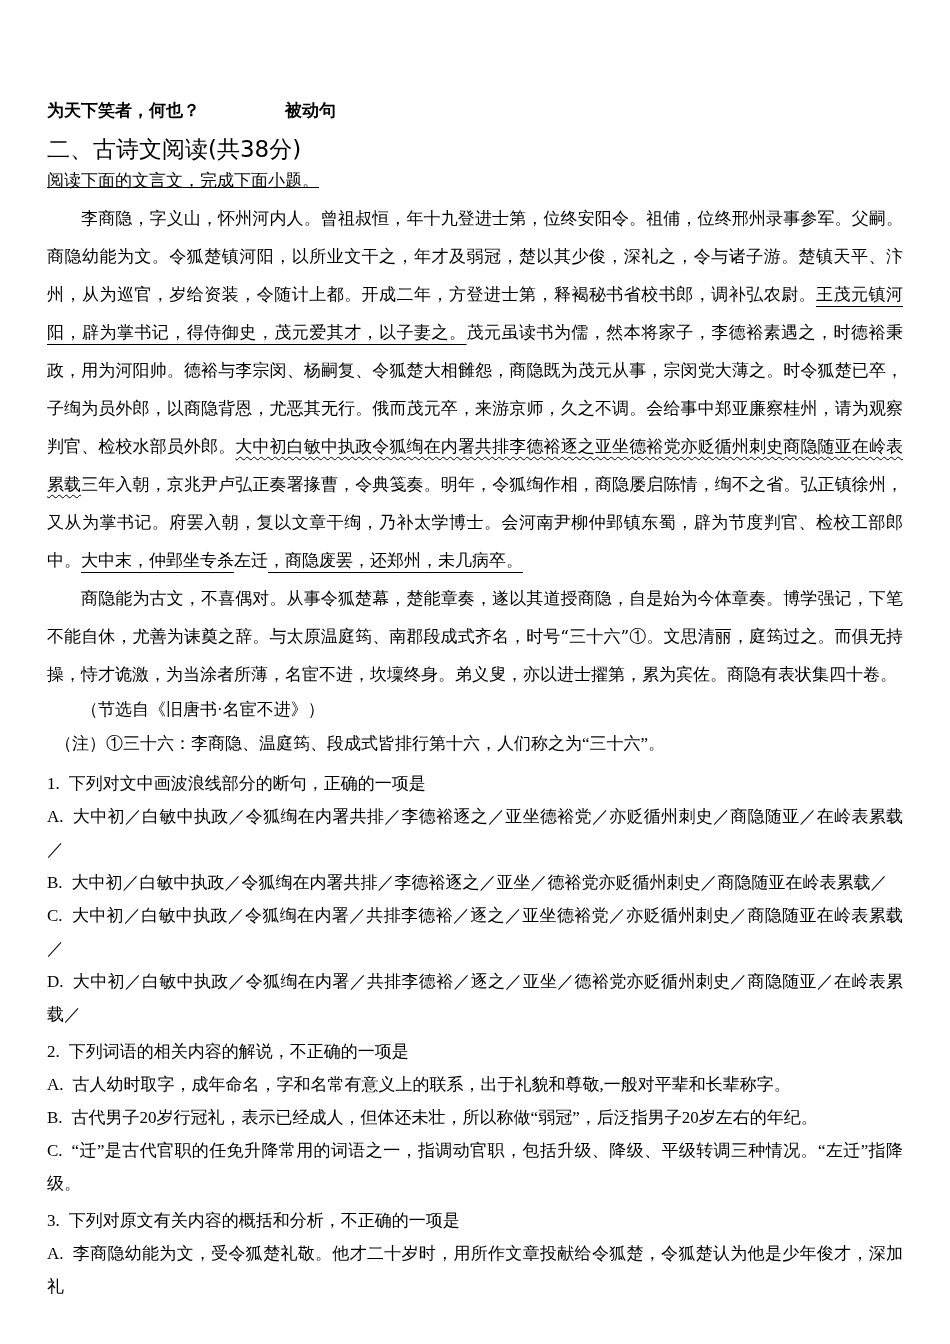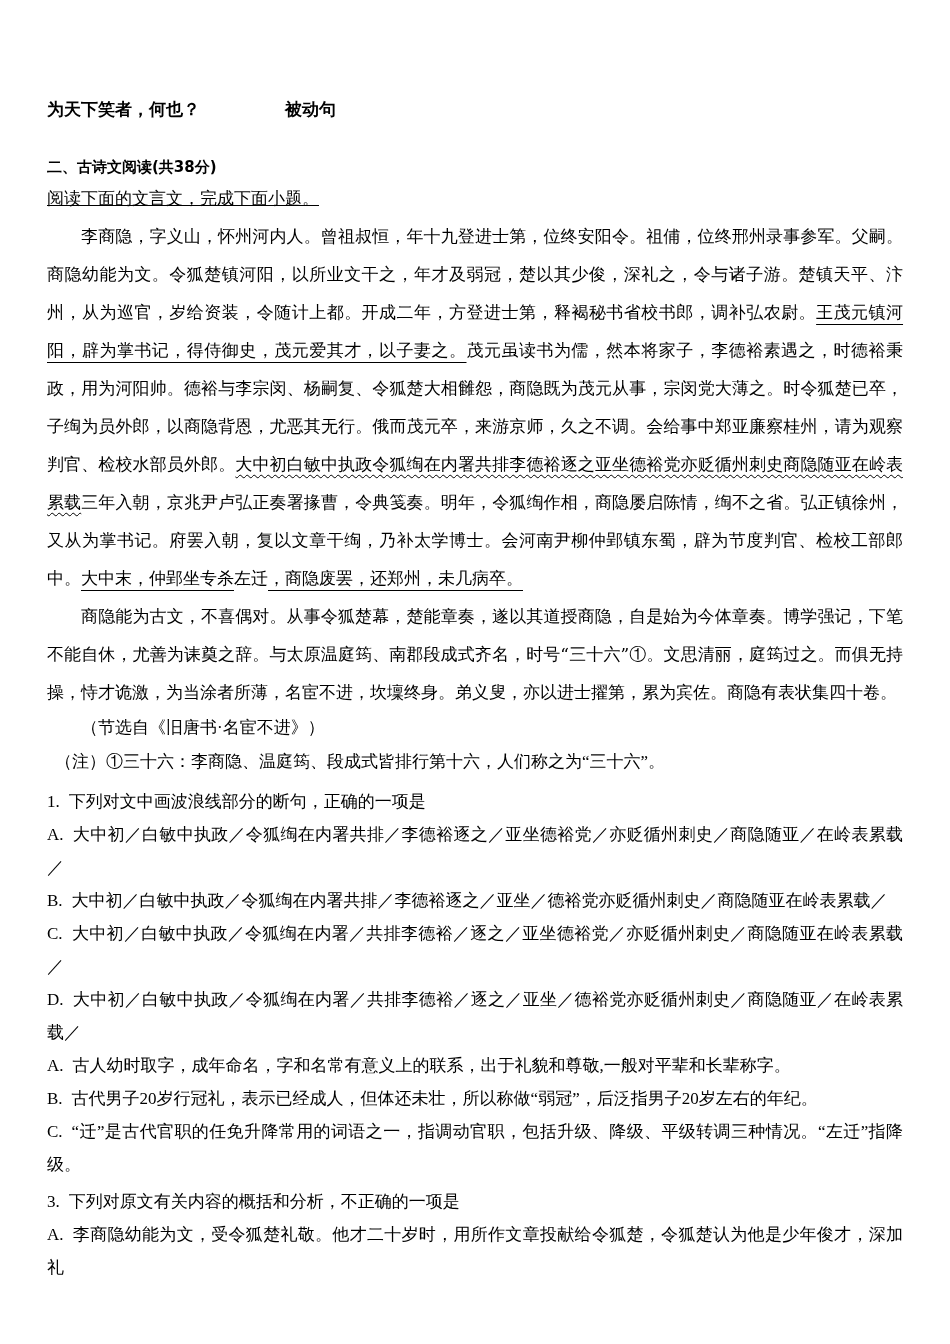--- a/index.html
+++ b/index.html
@@ -6,28 +6,28 @@
   body {
     width: 950px; height: 1344px;
     color: #000;
     font-family: "Liberation Serif", serif;
     overflow: hidden;
   }
   .page { padding: 100px 47px 0 47px; box-sizing: border-box; }
 
   
   .hdr {
-    font-family: Liberation Mono, monospace;
+    font-family: Liberation Sans, sans-serif;
     font-weight: bold; font-size: 17px; line-height: 22px;
-    margin: 0 0 32px 0;
+    margin: 0 0 14px 0;
   }
   .hdr-right { margin-left: 85px; }
   .section-title {
     font-family: "DejaVu Sans", sans-serif;
-    font-weight: bold; font-size: 15px; line-height: 26px;
+    font-weight: normal; font-size: 23px; line-height: 26px;
     margin: 0 0 7px 0;
   }
   .intro { font-size: 17px; line-height: 24px; margin: 0 0 6px 0; text-decoration: underline; }
 
   
   .para {
     font-family: "DejaVu Serif", serif;
     font-size: 17px; line-height: 38px;
     text-align: justify; text-indent: 2em;
     margin: 0;
@@ -65,20 +65,21 @@
   <p class="note">（注）①三十六：李商隐、温庭筠、段成式皆排行第十六，人们称之为“三十六”。</p>
 
   <div class="questions">
 
     <p class="qrow stem"><span class="qnum">1.</span><span>下列对文中画波浪线部分的断句，正确的一项是</span></p>
     <p class="qrow"><span class="qlabel">A.</span><span>大中初／白敏中执政／令狐绹在内署共排／李德裕逐之／亚坐德裕党／亦贬循州刺史／商隐随亚／在岭表累载／</span></p>
     <p class="qrow"><span class="qlabel">B.</span><span>大中初／白敏中执政／令狐绹在内署共排／李德裕逐之／亚坐／德裕党亦贬循州刺史／商隐随亚在岭表累载／</span></p>
     <p class="qrow"><span class="qlabel">C.</span><span>大中初／白敏中执政／令狐绹在内署／共排李德裕／逐之／亚坐德裕党／亦贬循州刺史／商隐随亚在岭表累载／</span></p>
     <p class="qrow"><span class="qlabel">D.</span><span>大中初／白敏中执政／令狐绹在内署／共排李德裕／逐之／亚坐／德裕党亦贬循州刺史／商隐随亚／在岭表累载／</span></p>
 
+    <p class="qrow stem"><span class="qnum">2.</span><span>下列词语的相关内容的解说，不正确的一项是</span></p>
     <p class="qrow"><span class="qlabel">A.</span><span>古人幼时取字，成年命名，字和名常有意义上的联系，出于礼貌和尊敬,一般对平辈和长辈称字。</span></p>
     <p class="qrow"><span class="qlabel">B.</span><span>古代男子20岁行冠礼，表示已经成人，但体还未壮，所以称做“弱冠”，后泛指男子20岁左右的年纪。</span></p>
     <p class="qrow"><span class="qlabel">C.</span><span>“迁”是古代官职的任免升降常用的词语之一，指调动官职，包括升级、降级、平级转调三种情况。“左迁”指降级。</span></p>
 
     <p class="qrow stem"><span class="qnum">3.</span><span>下列对原文有关内容的概括和分析，不正确的一项是</span></p>
     <p class="qrow"><span class="qlabel">A.</span><span>李商隐幼能为文，受令狐楚礼敬。他才二十岁时，用所作文章投献给令狐楚，令狐楚认为他是少年俊才，深加礼</span></p>
 
   </div>
 </div>
 

